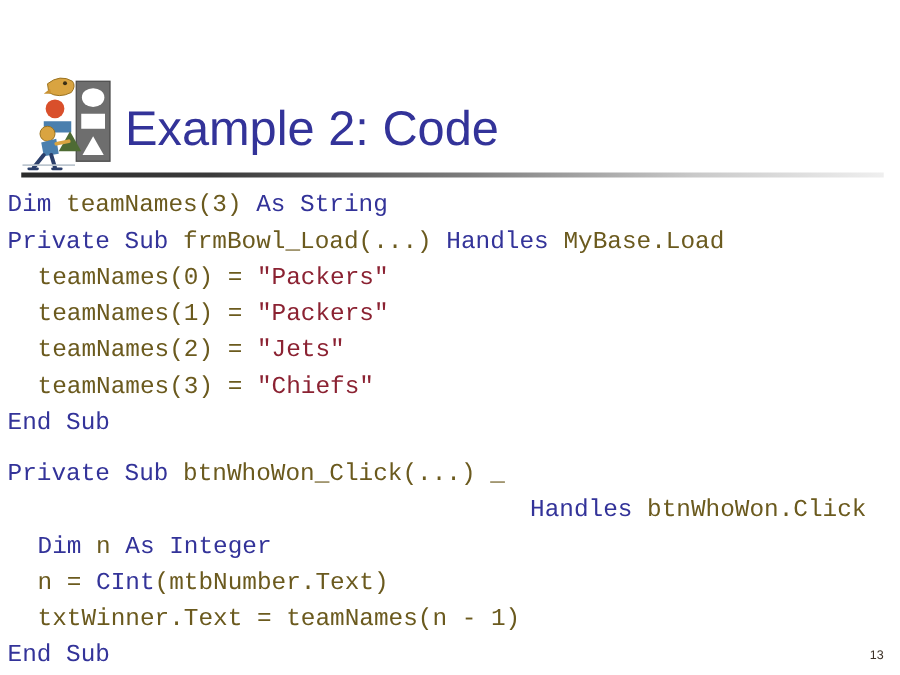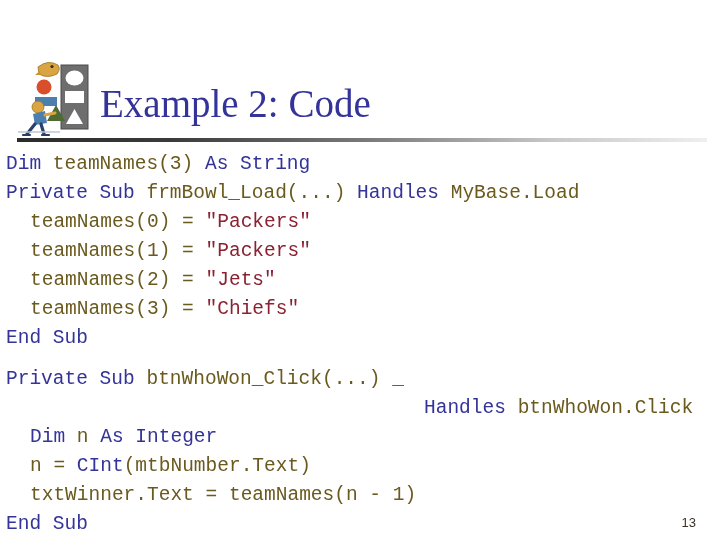--- a/index.html
+++ b/index.html
@@ -29,21 +29,21 @@
     left: 14px;
     top: 57px;
     width: 82px;
     height: 82px;
   }
 
   #slide-title {
     position: absolute;
     left: 100px;
     top: 82px;
-    font-family: Liberation Serif, serif;
+    font-family: Liberation Sans, sans-serif;
     font-size: 39px;
     line-height: 44px;
     color: #333399;
     letter-spacing: 0px;
     white-space: nowrap;
   }
 
   #title-rule {
     position: absolute;
     left: 17px;
@@ -79,24 +79,24 @@
   .tok-str  { color: #8b2232; }
 
   
   .code-line.continuation {
     padding-left: 380px;
     margin-left: 44px;
   }
 
   #page-number {
     position: absolute;
-    right: 24px;
+    right: 13px;
     bottom: 10px;
     font-family: "Liberation Sans", sans-serif;
-    font-size: 13px;
+    font-size: 10px;
     color: #3d3228;
   }
 </style>
 </head>
 <body>
 
 <div id="slide-header">
 
   <div id="title-clipart">
     <svg width="82" height="82" viewBox="0 0 82 82" aria-hidden="true">

